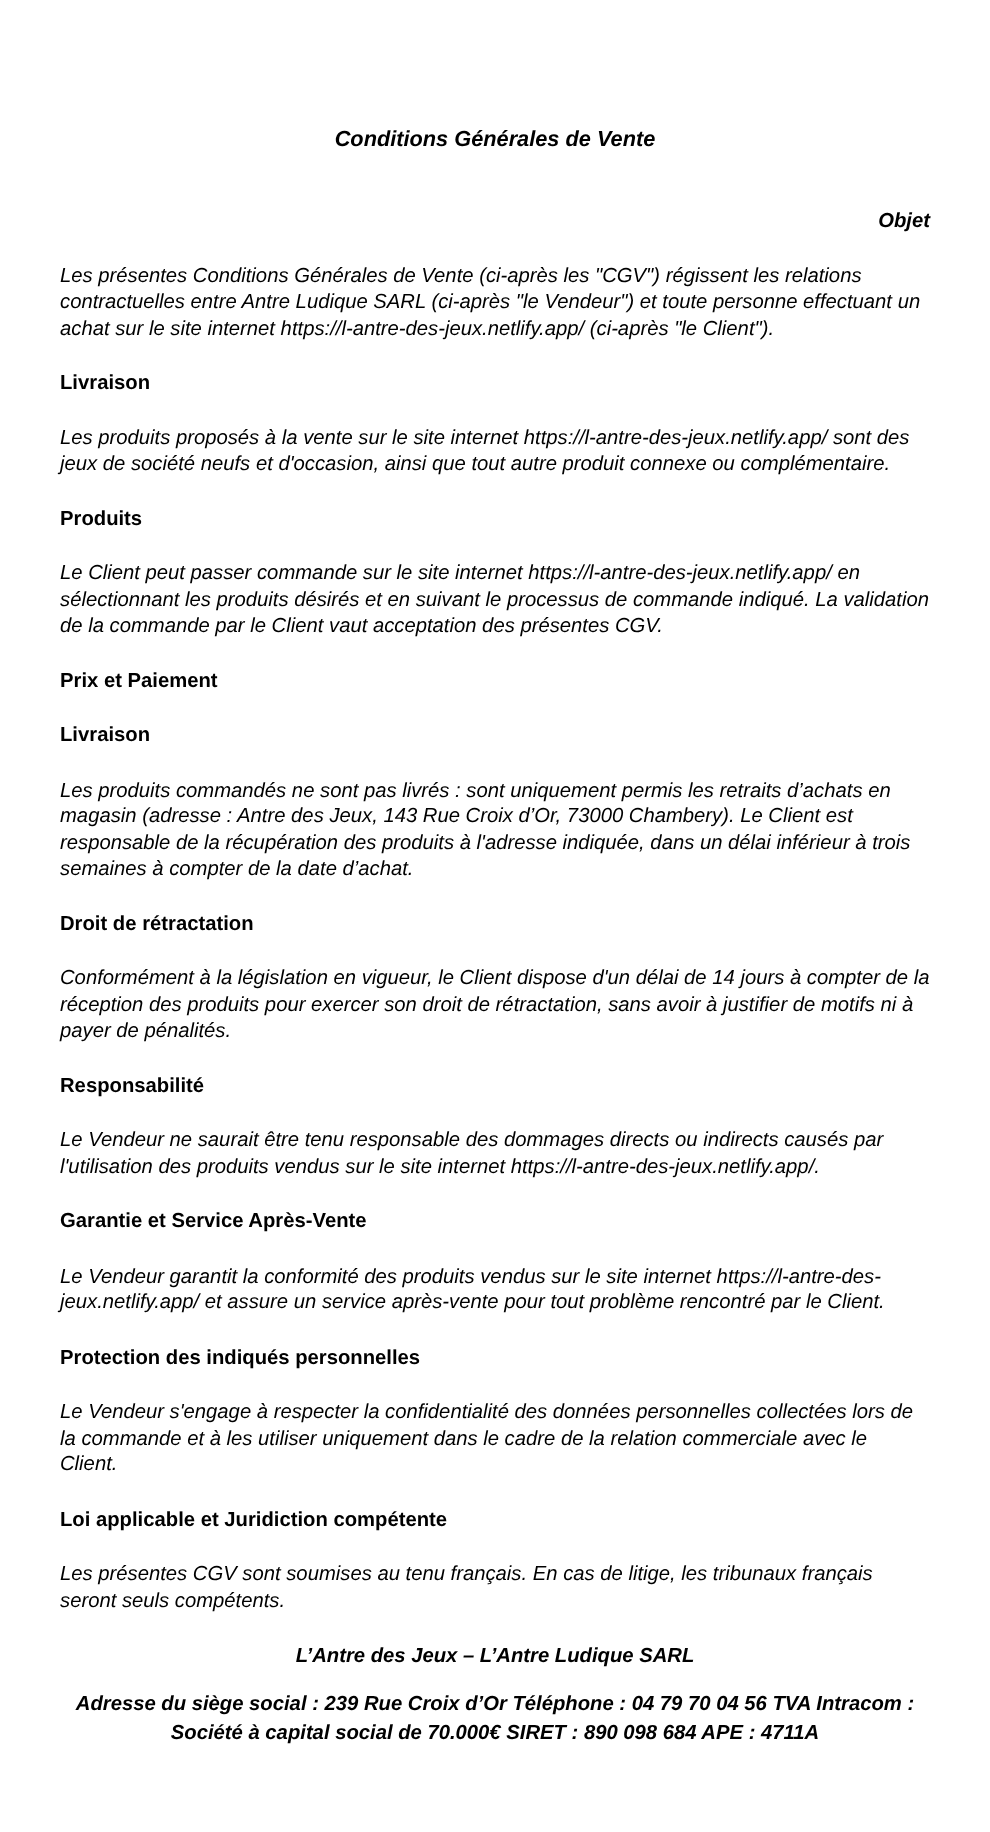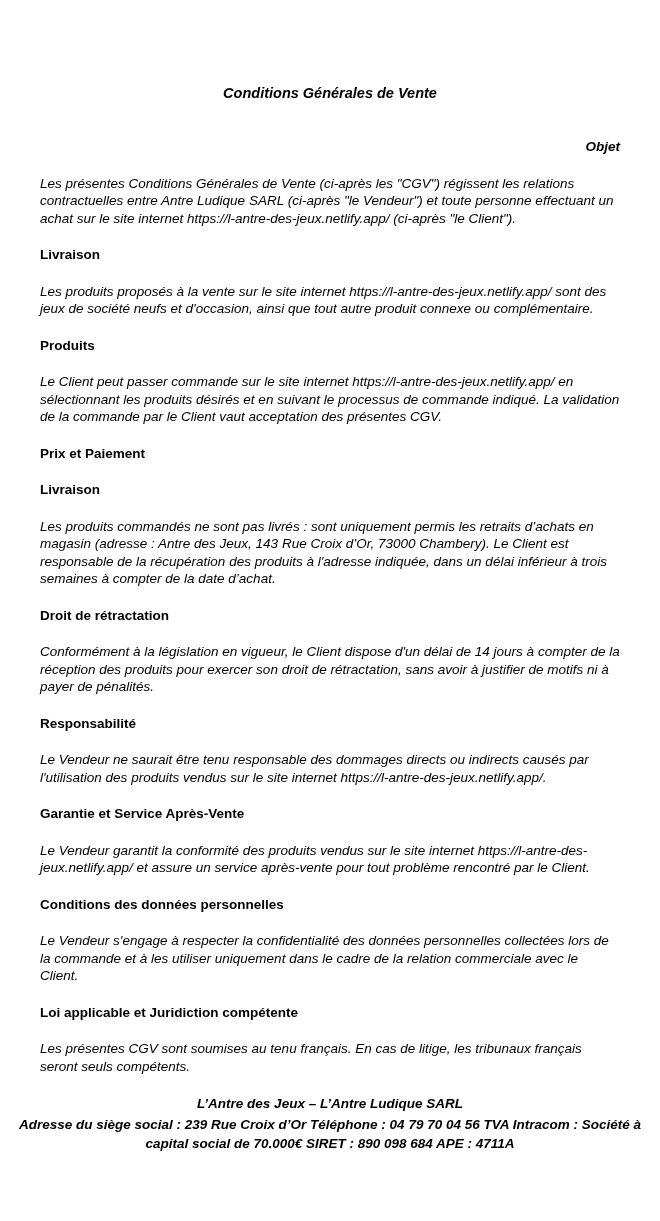--- a/index.html
+++ b/index.html
@@ -43,21 +43,21 @@
     font-style: italic;
   }
   .doc-footer {
     margin: 11px -25px 0 -25px;
     text-align: center;
     font-weight: 700;
     font-style: italic;
     line-height: 19px;
   }
   .footer-line {
-    margin: 2px;
+    margin: 13px;
   }
 </style>
 </head>
 <body>
 
 <div class="page">
   <h1 class="doc-title">Conditions Générales de Vente</h1>
 
   <main id="sections-root">
   <section class="doc-section">
@@ -93,21 +93,21 @@
     <h2 class="section-heading">Responsabilité</h2>
   <p class="section-paragraph">Le Vendeur ne saurait être tenu responsable des dommages directs ou indirects causés par l'utilisation des produits vendus sur le site internet https://l-antre-des-jeux.netlify.app/.</p>
       </section>
 
   <section class="doc-section">
     <h2 class="section-heading">Garantie et Service Après-Vente</h2>
   <p class="section-paragraph">Le Vendeur garantit la conformité des produits vendus sur le site internet https://l-antre-des-jeux.netlify.app/ et assure un service après-vente pour tout problème rencontré par le Client.</p>
       </section>
 
   <section class="doc-section">
-    <h2 class="section-heading">Conditions des données personnelles</h2>
+    <h2 class="section-heading">Protection des indiqués personnelles</h2>
   <p class="section-paragraph">Le Vendeur s'engage à respecter la confidentialité des données personnelles collectées lors de la commande et à les utiliser uniquement dans le cadre de la relation commerciale avec le Client.</p>
       </section>
 
   <section class="doc-section">
     <h2 class="section-heading">Loi applicable et Juridiction compétente</h2>
   <p class="section-paragraph">Les présentes CGV sont soumises au tenu français. En cas de litige, les tribunaux français seront seuls compétents.</p>
       </section>
 </main>
 
   <footer class="doc-footer">

